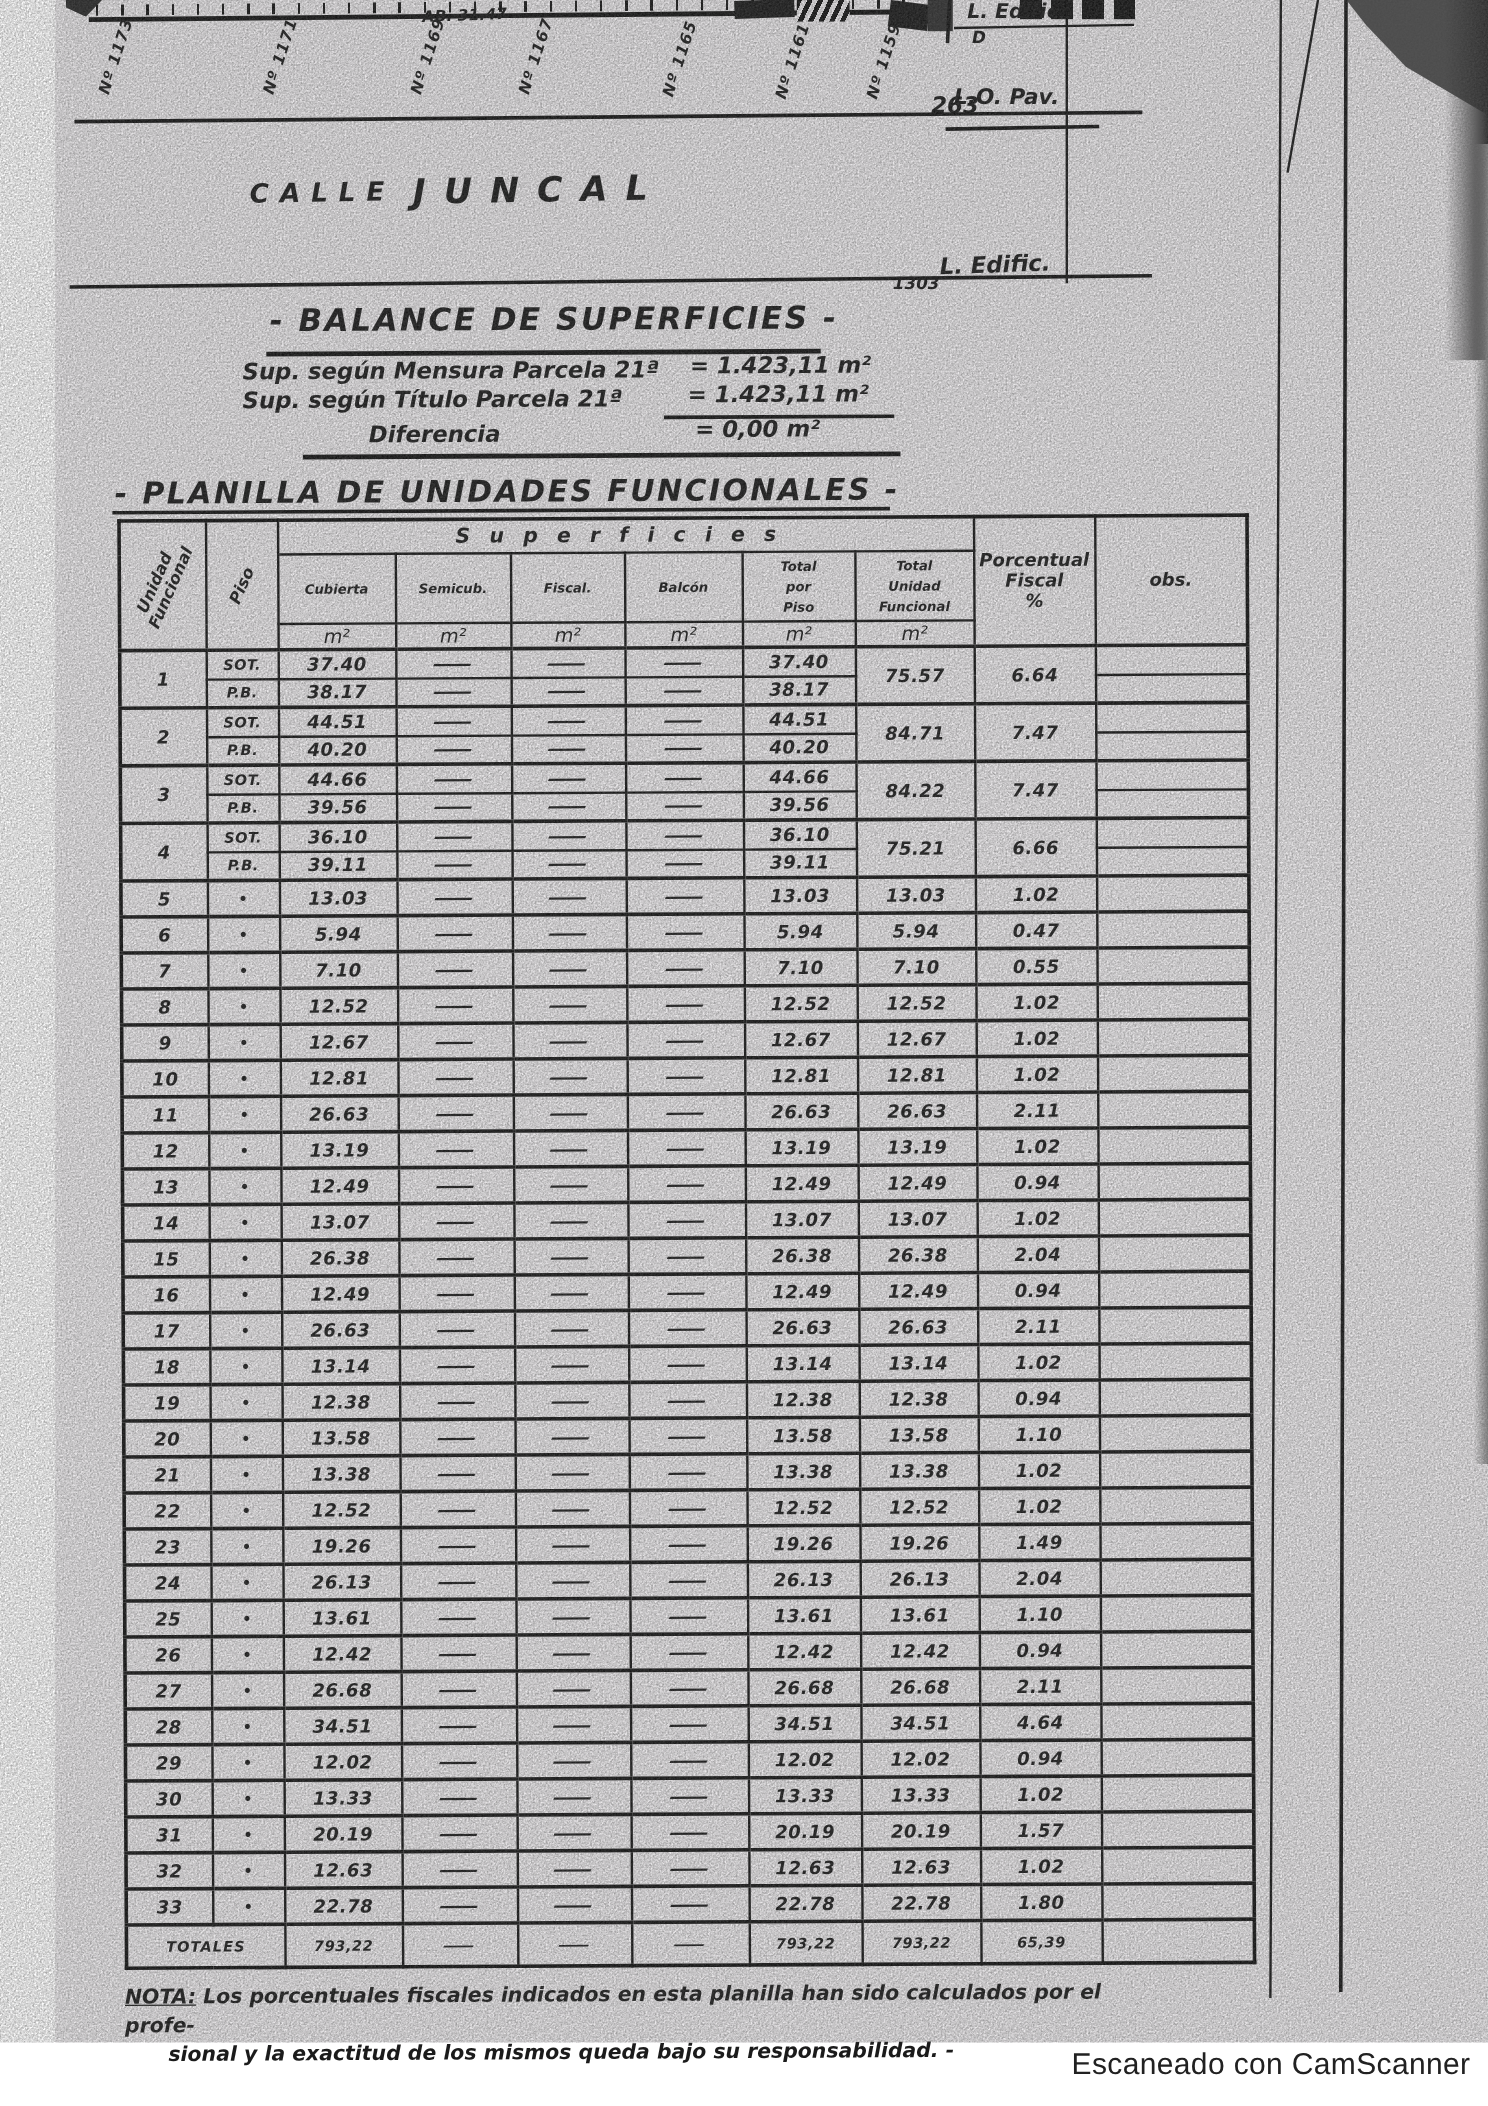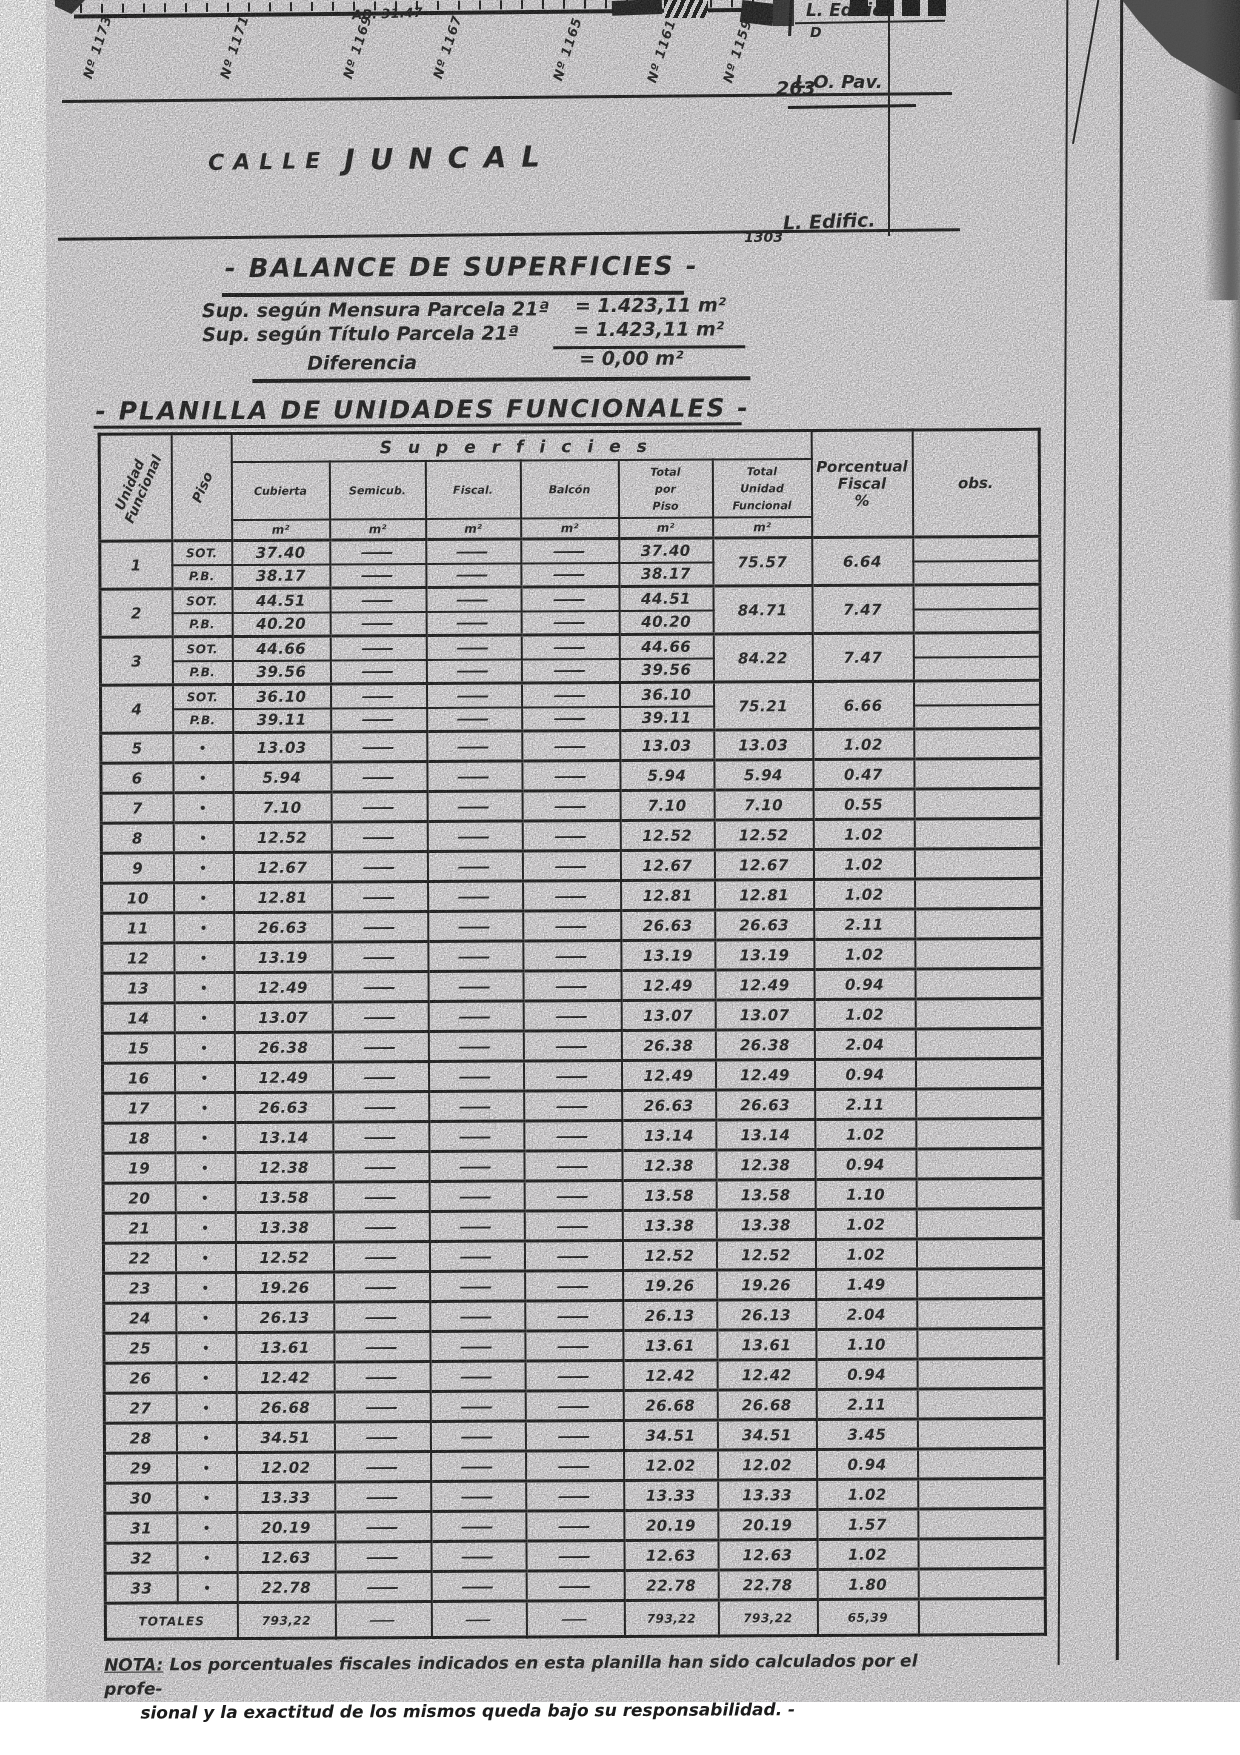--- a/index.html
+++ b/index.html
@@ -43,21 +43,21 @@
       font-style:italic;letter-spacing:2px;white-space:nowrap;}
 
   table.pl{position:absolute;left:100px;top:430px;width:940px;border-collapse:collapse;
       table-layout:fixed;}
   table.pl th,table.pl td{border:2px solid #161616;padding:0;text-align:center;
       vertical-align:middle;font-style:italic;color:#1c1c1c;overflow:hidden;}
   table.pl{border:3px solid #121212;}
   thead th{font-weight:bold;}
   .th-sup{font-size:17px;letter-spacing:16px;height:26px;font-weight:bold;}
   .th-col{font-size:11px;height:56px;white-space:pre-line;line-height:17px;border-radius:25px;}
-  .th-unit{font-size:12px;height:18px;font-weight:bold;}
+  .th-unit{font-size:16px;height:18px;font-weight:normal;}
   .th-uf,.th-piso{position:relative;}
   .rot{transform:rotate(-66deg);white-space:pre-line;font-size:13.5px;line-height:14px;
       font-weight:bold;}
   .th-porc,.th-obs{font-size:15px;white-space:pre-line;line-height:17px;}
   tr.sub{height:24px;}
   tr.tall{height:30px;}
   tr.totals{height:36px;}
   tbody td{font-size:15px;font-weight:bold;letter-spacing:.5px;}
   .c-piso{font-size:12px;}
   .c-uf{font-size:15px;}
@@ -554,21 +554,21 @@
             </tr>
             <tr class="tall grp-start">
               <td class="c-uf">28</td>
               <td class="c-piso">•</td>
               <td class="c-num">34.51</td>
               <td class="c-dash"><span class="dash">—</span></td>
               <td class="c-dash"><span class="dash">—</span></td>
               <td class="c-dash"><span class="dash">—</span></td>
               <td class="c-num">34.51</td>
               <td class="c-num">34.51</td>
-              <td class="c-num">3.45</td>
+              <td class="c-num">4.64</td>
               <td class="c-obs"></td>
             </tr>
             <tr class="tall grp-start">
               <td class="c-uf">29</td>
               <td class="c-piso">•</td>
               <td class="c-num">12.02</td>
               <td class="c-dash"><span class="dash">—</span></td>
               <td class="c-dash"><span class="dash">—</span></td>
               <td class="c-dash"><span class="dash">—</span></td>
               <td class="c-num">12.02</td>
@@ -637,20 +637,21 @@
             </tr>
           </tbody>
       </table>
 
       <div class="nota">
         <span class="lbl">NOTA:</span><span>Los porcentuales fiscales indicados en esta planilla han sido calculados por el profe-</span>
         <div class="l2">sional y la exactitud de los mismos queda bajo su responsabilidad. -</div>
       </div>
     </div>
 
+    <div class="credit">Escaneado con CamScanner</div>
   </div>
 
   <svg class="noise" width="1240" height="1702">
     <filter id="grain">
       <feTurbulence type="fractalNoise" baseFrequency="0.65" numOctaves="3" stitchTiles="stitch"></feTurbulence>
       <feColorMatrix type="matrix" values="0 0 0 0 0.1  0 0 0 0 0.1  0 0 0 0 0.1  0.9 0.9 0.9 0 -0.85"></feColorMatrix>
     </filter>
     <rect x="46" y="0" width="1194" height="1702" filter="url(#grain)" opacity="0.5"></rect>
   </svg>
 </div>

